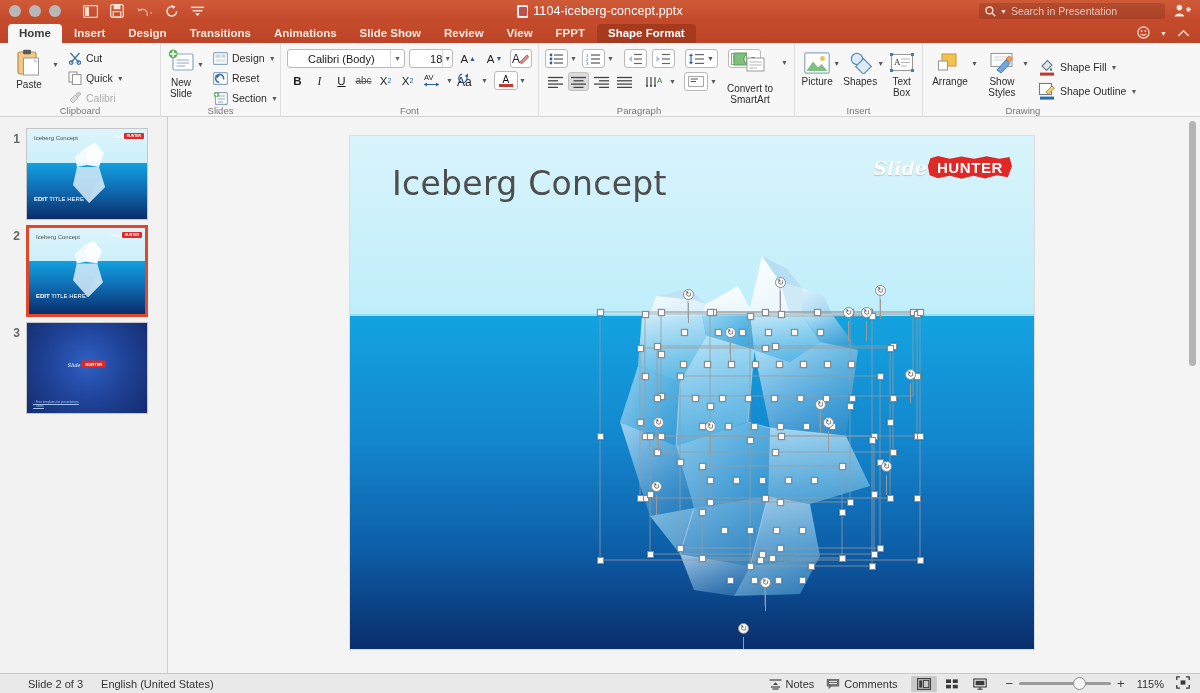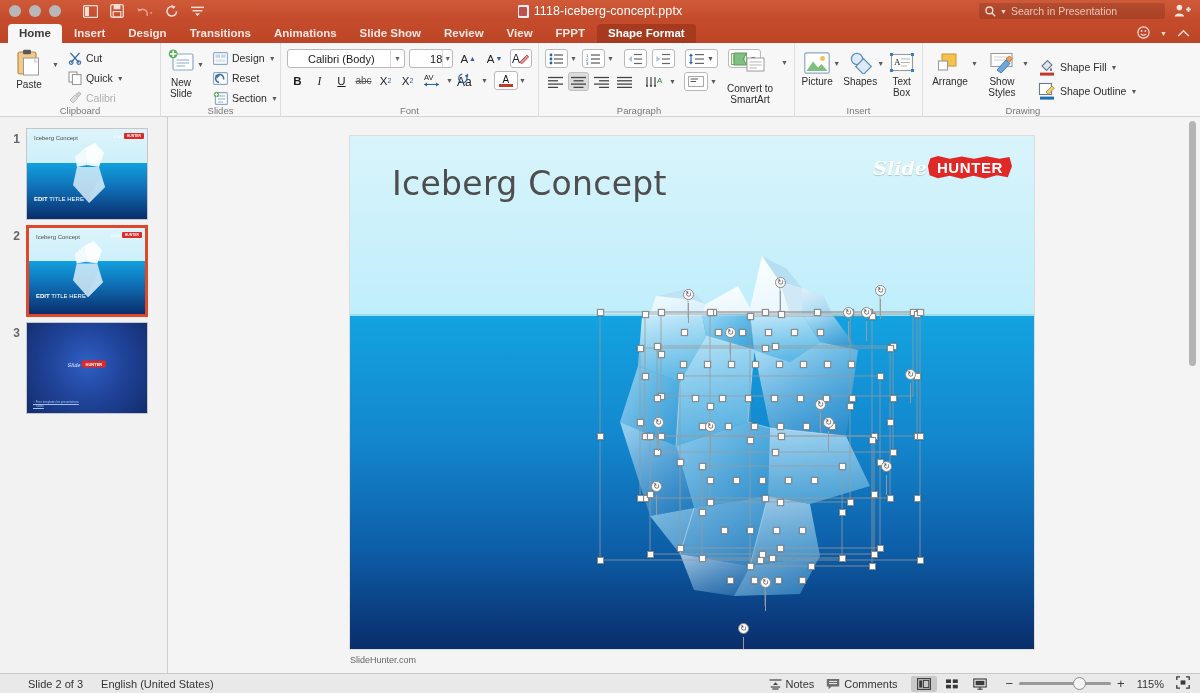--- a/index.html
+++ b/index.html
@@ -152,21 +152,21 @@
     <span class="tb-ico">
       <svg width="13" height="11" viewBox="0 0 13 11">
           <rect x="0" y="0.6" width="13" height="1.5" fill="#fbe6de"></rect>
           <rect x="1.6" y="4" width="9.8" height="1.5" fill="#fbe6de"></rect>
           <path d="M4 7.2 L9 7.2 L6.5 10.2 Z" fill="#fbe6de"></path>
         </svg>
     </span>
   </div>
   <div class="doc-title">
     <span class="doc-ico"></span>
-    <span>1118-iceberg-concept.pptx</span>
+    <span>1104-iceberg-concept.pptx</span>
   </div>
   <div class="tb-right">
     <div class="searchbox">
       <svg width="11" height="11" viewBox="0 0 11 11">
           <circle cx="4.4" cy="4.4" r="3.4" fill="none" stroke="#f3d9d1" stroke-width="1.4"></circle>
           <line x1="7" y1="7" x2="10.2" y2="10.2" stroke="#f3d9d1" stroke-width="1.4"></line>
         </svg>
       <span class="caret" style="color:#f3d9d1">▼</span>
       <span class="ph">Search in Presentation</span>
     </div>
@@ -649,23 +649,20 @@
         <div style="position:absolute;left:6px;bottom:5px;font-size:3px;color:#9fc3f0;line-height:4px;text-decoration:underline">
           <div>□ Free templates for presentations</div>
           <div>□ Slides</div>
         </div>
       </div>
     </div>
   </div>
 
   <div class="canvaspane">
 
-    <div class="slide-footer">
-      <div class="footer-note" style="left:0;bottom:4px">SlideHunter.com</div>
-    </div>
 
     <div class="slide">
       <div class="sky"></div>
       <div class="waterline"></div>
       <div class="sea"></div>
 
       <svg class="berg" width="684" height="513" viewBox="0 0 684 513" style="left:0;top:0">
         <defs>
           <linearGradient id="ice1" x1="0" y1="0" x2="0.3" y2="1">
               <stop offset="0" stop-color="#ffffff"></stop>

